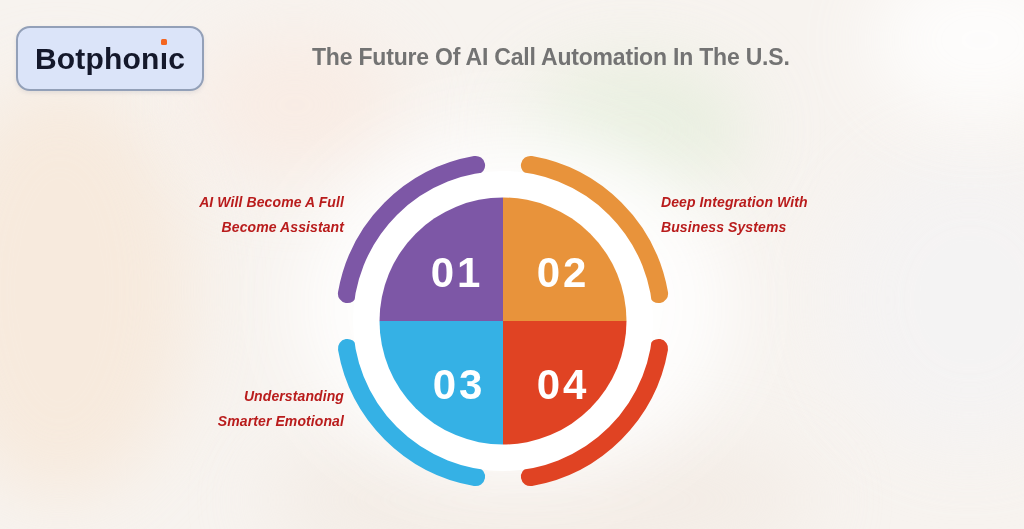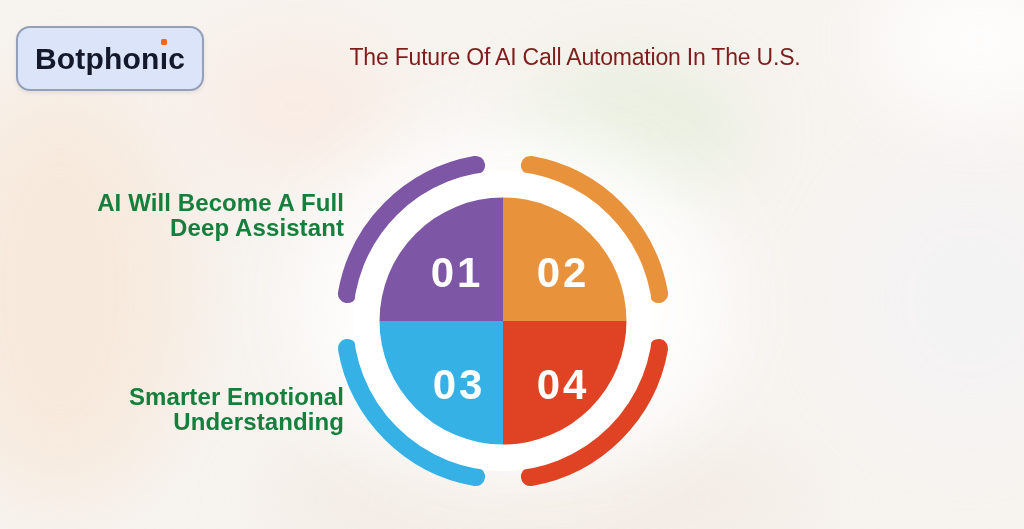--- a/index.html
+++ b/index.html
@@ -31,35 +31,35 @@
   }
   .i-wrap{position:relative;display:inline-block;}
   .i-dot{
     position:absolute;left:50%;transform:translateX(-50%);top:-5px;
     width:6px;height:6px;border-radius:1.5px;background:#f4651f;
   }
 
   
   .title{
     position:absolute;left:312px;top:44px;width:526px;
-    text-align:center;white-space:nowrap;
-    font-size:23px;font-weight:400;color:#7f1d1d;letter-spacing:-.2px;
+    white-space:nowrap;
+    font-size:23px;font-weight:700;color:#737373;letter-spacing:-.2px;
   }
 
   
   .diagram-svg{position:absolute;left:0;top:0;width:1024px;height:529px;}
   .qnum{
     font-family:"Liberation Sans",sans-serif;
     font-size:42px;font-weight:700;fill:#ffffff;letter-spacing:3px;
   }
 
   
   .label{
-    position:absolute;font-size:24px;font-weight:700;color:#15803d;
-    line-height:25px;letter-spacing:.1px;
+    position:absolute;font-size:14px;font-weight:700;color:#b91c1c;
+    line-height:25px;letter-spacing:.1px;font-style:italic;
   }
   .label.right-aligned{text-align:right;}
   .label-1{left:62px;top:190px;width:282px;}
   .label-2{left:661px;top:190px;width:310px;}
   .label-3{left:60px;top:384px;width:284px;}
   .label-4{left:660px;top:384px;width:310px;}
 </style>
 </head>
 <body>
 
@@ -98,22 +98,26 @@
     <path d="M503 321 L626.5 321 A123.5 123.5 0 0 1 503 444.5 Z" fill="#e04323"></path>
 
     <text class="qnum" x="457" y="272" text-anchor="middle" dominant-baseline="central">01</text>
     <text class="qnum" x="563" y="272" text-anchor="middle" dominant-baseline="central">02</text>
     <text class="qnum" x="459" y="384" text-anchor="middle" dominant-baseline="central">03</text>
     <text class="qnum" x="563" y="384" text-anchor="middle" dominant-baseline="central">04</text>
   </svg>
 
   <div class="label label-1 right-aligned">
     <div>AI Will Become A Full</div>
-    <div>Deep Assistant</div>
+    <div>Become Assistant</div>
+  </div>
+  <div class="label label-2">
+    <div>Deep Integration With</div>
+    <div>Business Systems</div>
   </div>
   <div class="label label-3 right-aligned">
+    <div>Understanding</div>
     <div>Smarter Emotional</div>
-    <div>Understanding</div>
   </div>
   <div class="label label-4">
   </div>
 
 </div>
 
 </body></html>

